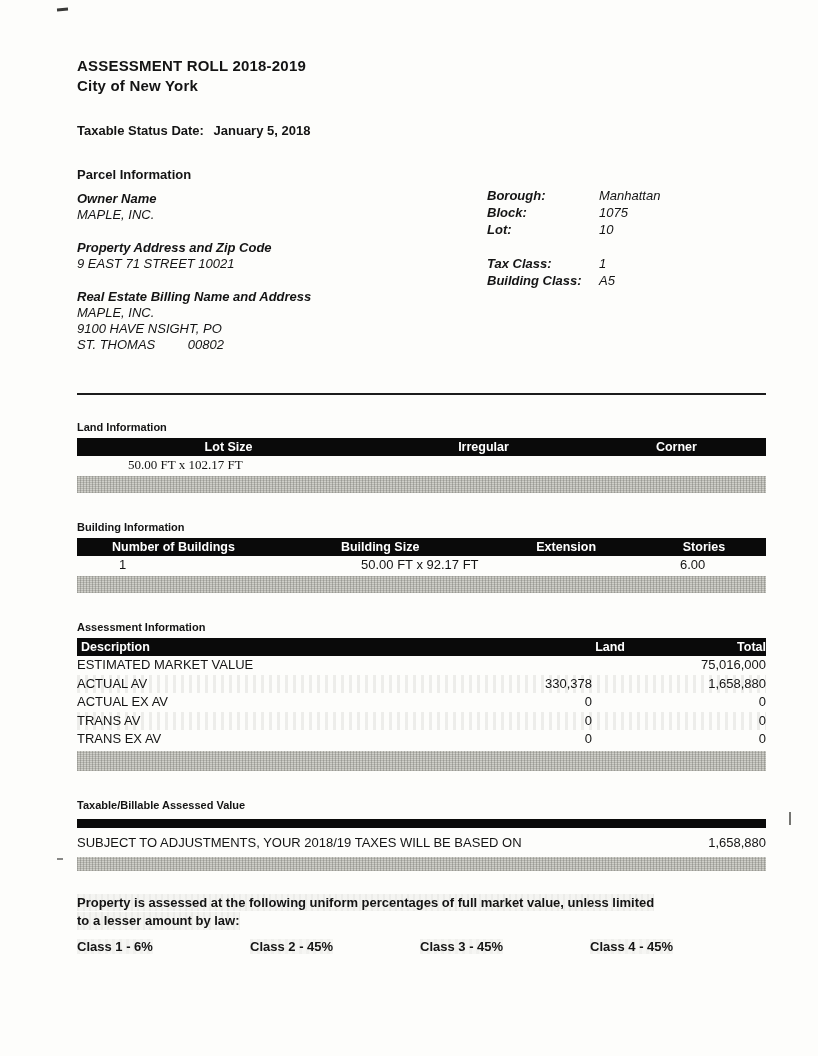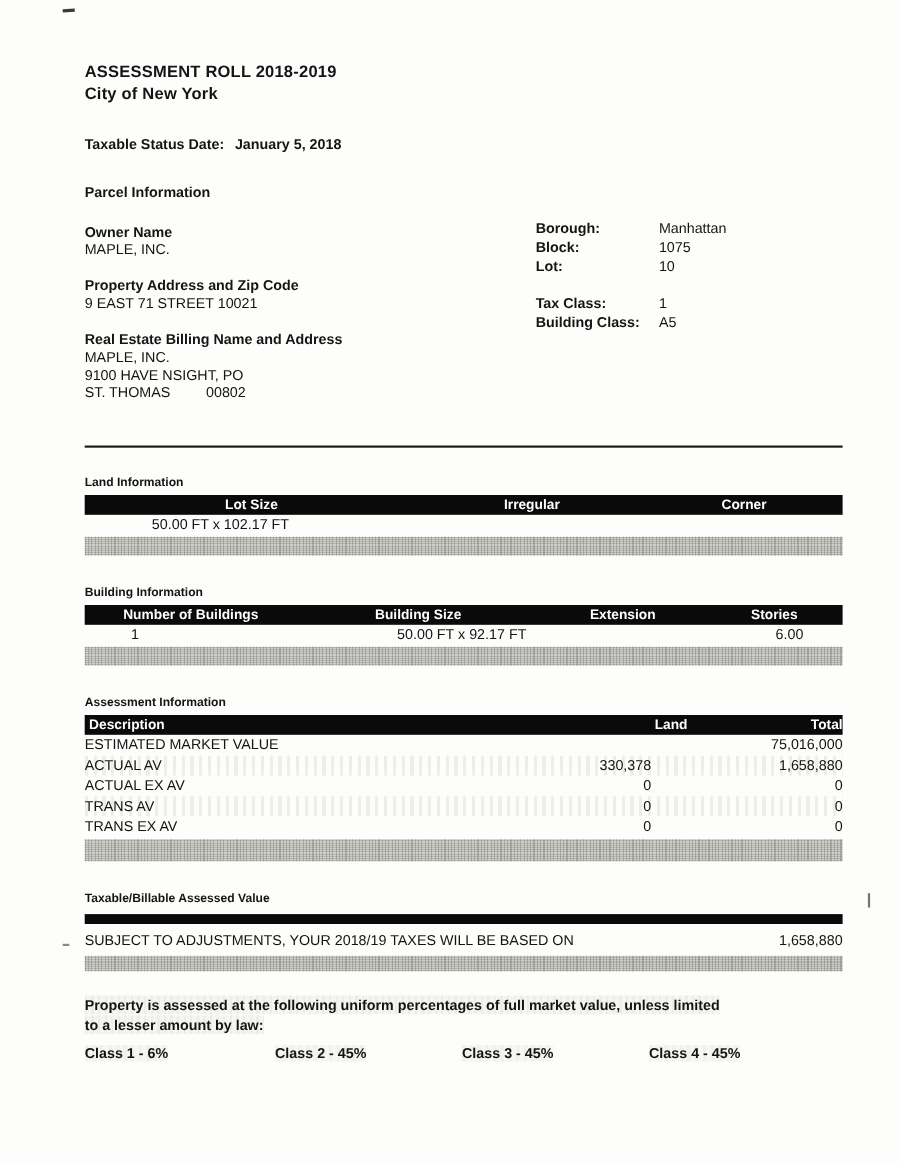--- a/index.html
+++ b/index.html
@@ -14,21 +14,21 @@
   .page { position:absolute; inset:0; }
   .content { position:absolute; left:77px; top:56px; width:689px; }
 
   .title { font-size:15px; font-weight:bold; line-height:20px; letter-spacing:.2px; }
   .status-line { margin-top:26px; font-size:13px; font-weight:bold; line-height:17px; }
   .status-line .val { margin-left:6px; }
 
   .sec-heading { margin-top:28px; font-size:13px; font-weight:bold; line-height:16px; }
   .sub-heading { font-size:11px; font-weight:bold; line-height:16px; margin-bottom:3px; }
 
-  .parcel { position:relative; margin-top:20px; }
+  .parcel { position:relative; margin-top:8px;font-style:italic; }
   .pcol-left { width:380px; }
   .pgroup { margin-bottom:17px; }
   .pgroup:last-child { margin-bottom:0; }
   .plabel { font-size:13px; font-weight:bold; line-height:16px; }
   .pvalue { font-size:13px; line-height:16px; white-space:pre; }
   .pcol-right { position:absolute; left:410px; top:-4px; width:270px; }
   .prow { font-size:13px; line-height:17px; display:flex; }
   .prow .rlabel { font-weight:bold; width:112px; flex:none; }
   .prow.gap { margin-top:17px; }
 
@@ -168,40 +168,40 @@
     <hr class="rule">
 
     <div class="section first">
       <div class="sub-heading">Land Information</div>
       <div class="bar land-bar">
         <span class="c c1">Lot Size</span>
         <span class="c c2">Irregular</span>
         <span class="c c3">Corner</span>
       </div>
       <div class="drow">
-        <span class="abs" style="left:61px;">50.00 FT  x  102.17 FT</span>
+        <span class="abs" style="left:51px;font-family:Liberation Serif, serif;">50.00 FT  x  102.17 FT</span>
         <span class="abs" style="left:400px;"></span>
         <span class="abs" style="left:595px;"></span>
       </div>
       <div class="noise-bar"></div>
     </div>
 
     <div class="section">
       <div class="sub-heading">Building Information</div>
       <div class="bar bld-bar">
         <span class="c c1">Number of Buildings</span>
         <span class="c c2">Building Size</span>
         <span class="c c3">Extension</span>
         <span class="c c4">Stories</span>
       </div>
       <div class="drow">
         <span class="abs" style="left:42px;">1</span>
         <span class="abs" style="left:268px;margin-left:16px;">50.00 FT  x  92.17 FT</span>
         <span class="abs" style="left:480px;"></span>
-        <span class="abs" style="left:628px;text-align:center;">6.00</span>
+        <span class="abs" style="left:603px;text-align:center;">6.00</span>
       </div>
       <div class="noise-bar"></div>
     </div>
 
     <div class="section">
       <div class="sub-heading">Assessment Information</div>
       <div class="bar assess-bar">
         <span class="desc">Description</span>
         <span class="land">Land</span>
         <span class="total">Total</span>

